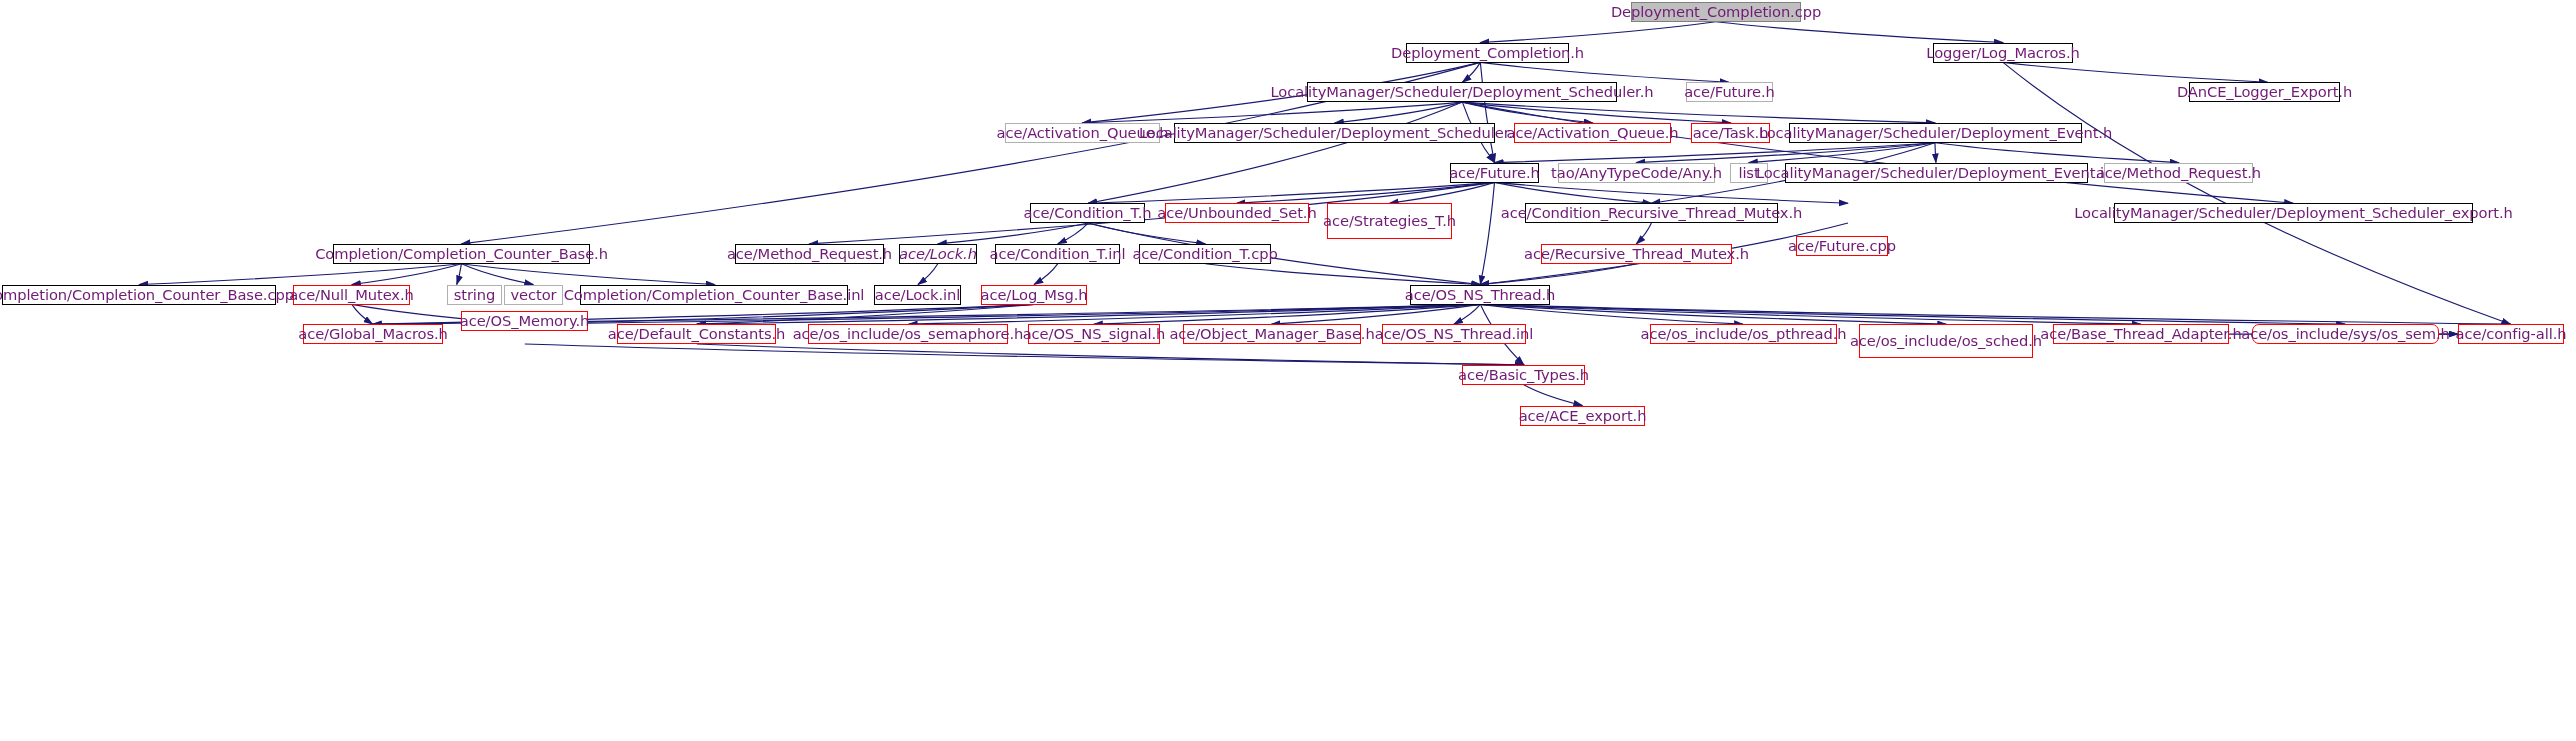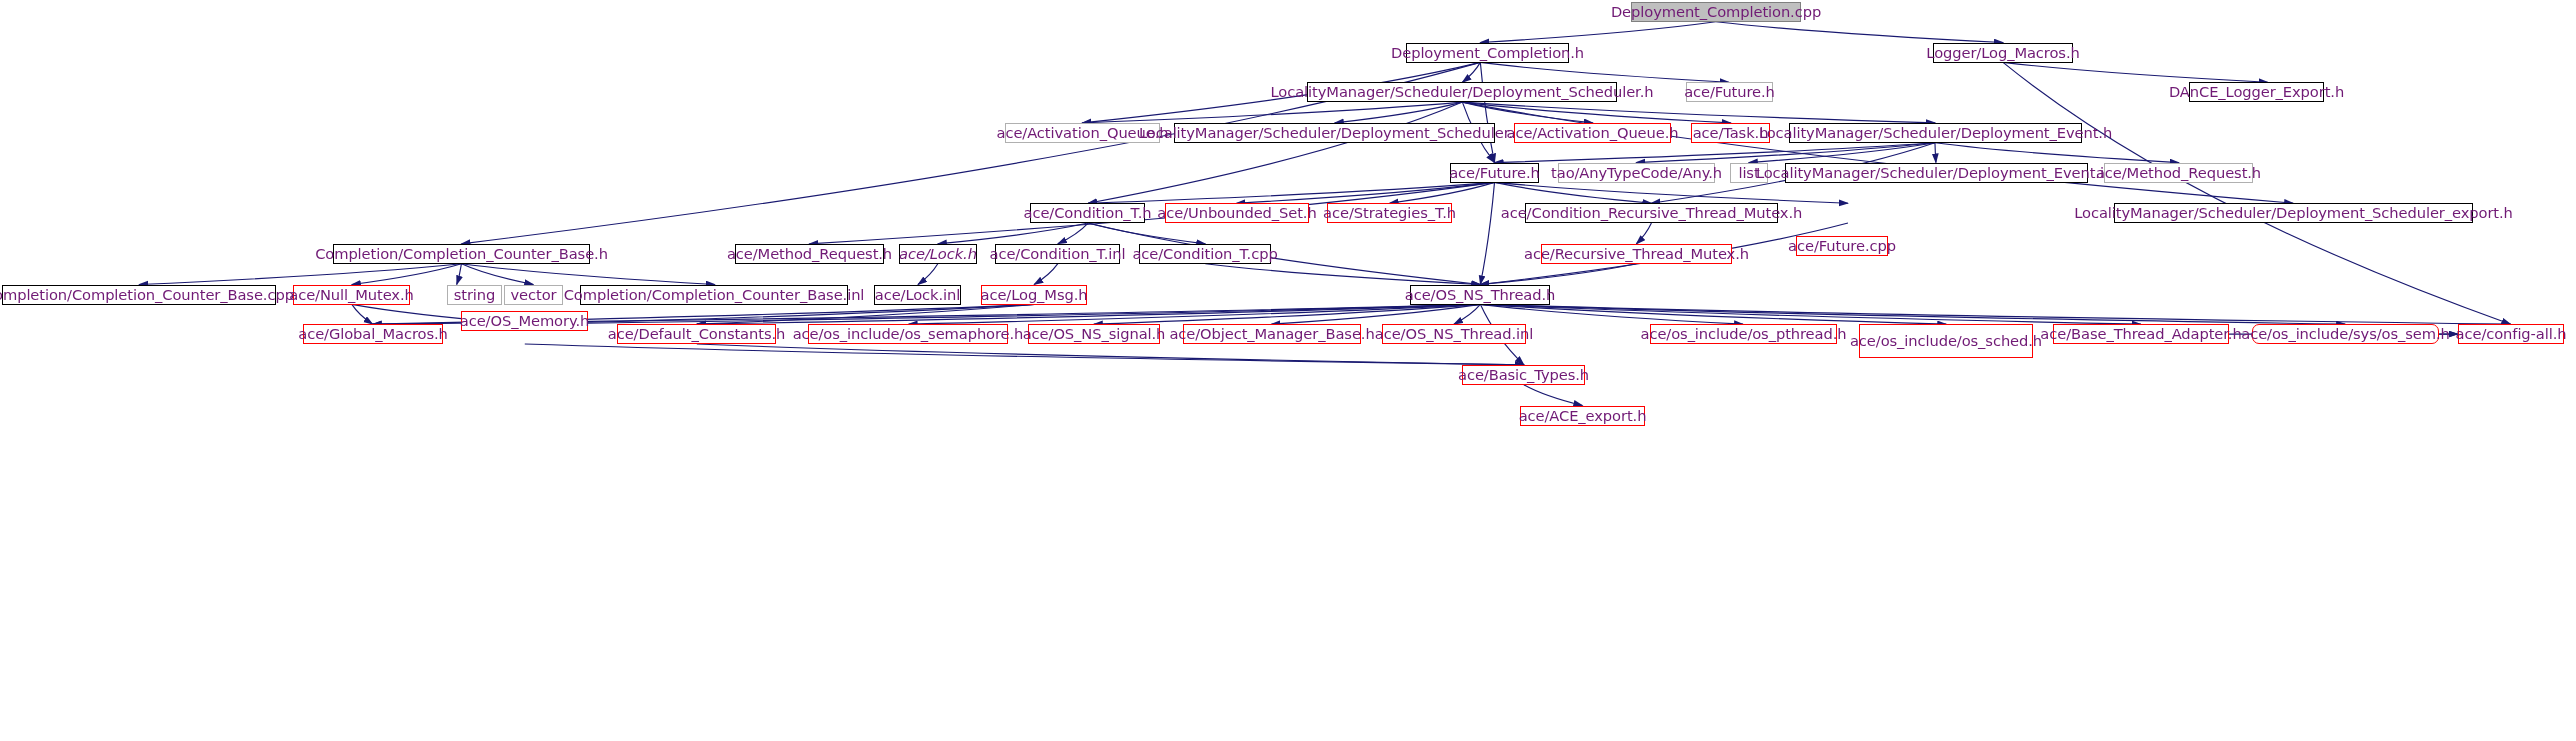--- a/index.html
+++ b/index.html
@@ -94,34 +94,34 @@
         <path d="M2580,353.5 Q2587,353.5 2600,353.5" fill="none" stroke="#191970" stroke-width="1.2" marker-end="url(#arrow)"></path>
         <path d="M1612,407 Q1633.7,419.1 1674,429" fill="none" stroke="#191970" stroke-width="1.2" marker-end="url(#arrow)"></path>
       </g>
   </svg>
   <div id="node-layer">
       <div class="node root" style="left: 1631px; top: 1.9px; width: 170px; height: 20px;">Deployment_Completion.cpp</div>
       <div class="node black" style="left: 1399px; top: 43px; width: 163px; height: 20px; margin-left: 7px;">Deployment_Completion.h</div>
       <div class="node black" style="left: 1933px; top: 43px; width: 140px; height: 20px;">Logger/Log_Macros.h</div>
       <div class="node black" style="left: 1307px; top: 82px; width: 310px; height: 20px;">LocalityManager/Scheduler/Deployment_Scheduler.h</div>
       <div class="node gray" style="left: 1686px; top: 82px; width: 87px; height: 20px;">ace/Future.h</div>
-      <div class="node black" style="left: 2189px; top: 82px; width: 135px; height: 20px;">DAnCE_Logger_Export.h</div>
+      <div class="node black" style="left: 2189px; top: 82px; width: 151px; height: 20px;">DAnCE_Logger_Export.h</div>
       <div class="node gray" style="left: 1005px; top: 123px; width: 155px; height: 20px;">ace/Activation_Queue.h</div>
       <div class="node black" style="left: 1174px; top: 123px; width: 321px; height: 20px;">LocalityManager/Scheduler/Deployment_Scheduler.inl</div>
       <div class="node red" style="left: 1514px; top: 123px; width: 157px; height: 20px;">ace/Activation_Queue.h</div>
       <div class="node red" style="left: 1691px; top: 123px; width: 79px; height: 20px;">ace/Task.h</div>
       <div class="node black" style="left: 1789px; top: 123px; width: 293px; height: 20px;">LocalityManager/Scheduler/Deployment_Event.h</div>
       <div class="node black" style="left: 1450px; top: 163px; width: 89px; height: 20px;">ace/Future.h</div>
       <div class="node gray" style="left: 1558px; top: 163px; width: 157px; height: 20px;">tao/AnyTypeCode/Any.h</div>
       <div class="node gray" style="left: 1730px; top: 163px; width: 38px; height: 20px;">list</div>
       <div class="node black" style="left: 1785px; top: 163px; width: 303px; height: 20px;">LocalityManager/Scheduler/Deployment_Event.inl</div>
       <div class="node gray" style="left: 2104px; top: 163px; width: 149px; height: 20px;">ace/Method_Request.h</div>
       <div class="node black" style="left: 1030px; top: 203px; width: 115px; height: 20px;">ace/Condition_T.h</div>
       <div class="node red" style="left: 1165px; top: 203px; width: 144px; height: 20px;">ace/Unbounded_Set.h</div>
-      <div class="node red" style="left: 1327px; top: 203px; width: 125px; height: 20px;">ace/Strategies_T.h</div>
+      <div class="node red" style="left: 1327px; top: 203px; width: 125px; height: 36px;">ace/Strategies_T.h</div>
       <div class="node black" style="left: 1525px; top: 203px; width: 253px; height: 20px;">ace/Condition_Recursive_Thread_Mutex.h</div>
       <div class="node red" style="left: 1796px; top: 203px; width: 92px; height: 20px; margin-top: 33px;">ace/Future.cpp</div>
       <div class="node black" style="left: 2114px; top: 203px; width: 359px; height: 20px;">LocalityManager/Scheduler/Deployment_Scheduler_export.h</div>
       <div class="node red" style="left: 1541px; top: 244px; width: 191px; height: 20px;">ace/Recursive_Thread_Mutex.h</div>
       <div class="node black" style="left: 333px; top: 244px; width: 257px; height: 20px;">Completion/Completion_Counter_Base.h</div>
       <div class="node black" style="left: 735px; top: 244px; width: 149px; height: 20px;">ace/Method_Request.h</div>
       <div class="node black" style="left: 899px; top: 244px; width: 78px; height: 20px; font-style: italic;">ace/Lock.h</div>
       <div class="node black" style="left: 995px; top: 244px; width: 125px; height: 20px;">ace/Condition_T.inl</div>
       <div class="node black" style="left: 1139px; top: 244px; width: 132px; height: 20px;">ace/Condition_T.cpp</div>
       <div class="node black" style="left: 1.9px; top: 285px; width: 274px; height: 20px;">Completion/Completion_Counter_Base.cpp</div>

